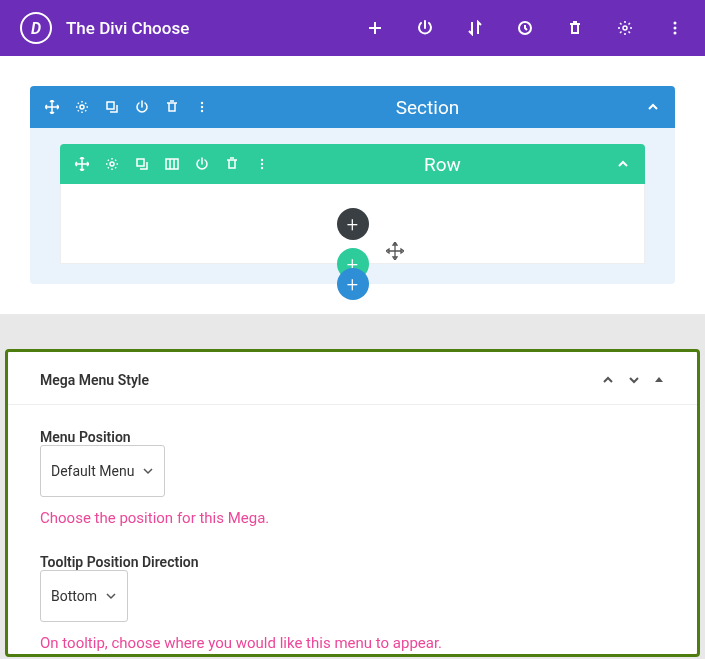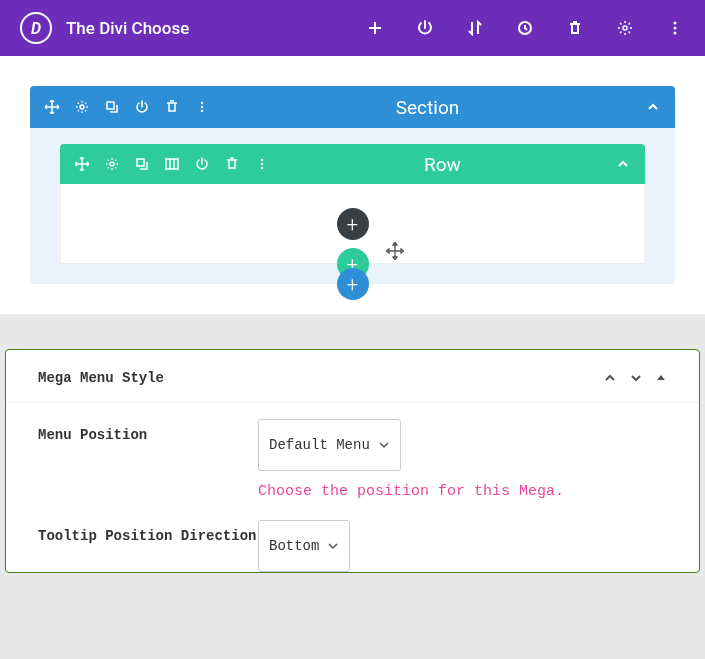--- a/index.html
+++ b/index.html
@@ -26,27 +26,27 @@
 .row-header { background: #2ecc9a; height: 40px; display: flex; align-items: center; padding: 0 14px; color: #fff; border-radius: 4px 4px 0 0; }
 .row-body { height: 80px; position: relative; background: #fff; border: 1px solid #eee; border-top: none; }
 
 .add-circle { width: 32px; height: 32px; border-radius: 50%; display: flex; align-items: center; justify-content: center; color: #fff; font-size: 20px; font-weight: 300; cursor: pointer; position: absolute; left: 50%; transform: translateX(-50%); }
 .add-dark { background: #3a3f44; top: 24px; }
 .add-green { background: #2ecc9a; bottom: -16px; }
 .add-blue { background: #2e8fd6; bottom: -16px; }
 
 .move-cursor { position: absolute; left: 386px; top: 242px; width: 18px; height: 18px; }
 
-.settings-panel { background: #fff; margin: 0 5px; border: 1px solid #4d7c0f; border-radius: 4px; padding: 0; font-family: Liberation Mono, monospace; }
+.settings-panel { background: #fff; margin: 0 5px; border: 3px solid #4d7c0f; border-radius: 4px; padding: 0; }
 .settings-header { display: flex; align-items: center; padding: 20px 32px 16px; border-bottom: 1px solid #eee; }
 .settings-title { font-size: 14px; font-weight: 600; color: #333; flex: 1; }
 .settings-nav { display: flex; gap: 12px; align-items: center; }
 .nav-icon { cursor: pointer; color: #666; }
 
-.setting-row { display: flex; padding: 16px 32px 0; }
+.setting-row { display: flex; padding: 16px 32px 0; flex-direction: column; }
 .setting-label { width: 220px; font-size: 14px; font-weight: 600; color: #333; padding-top: 8px; }
 .setting-control { flex: 1; }
 .select-wrap { display: inline-flex; align-items: center; border: 1px solid #ccc; border-radius: 3px; padding: 17px 10px; background: #fff; cursor: pointer; gap: 8px; }
 .select-value { font-size: 14px; color: #333; }
 .select-chevron { color: #666; }
 .setting-help { font-size: 15px; color: #ec4899; margin-top: 10px; line-height: 1.5; }
 
 svg { display: block; }
 </style>
 </head>
@@ -254,15 +254,16 @@
     <div class="setting-label">Tooltip Position Direction</div>
     <div class="setting-control">
       <div class="select-wrap">
         <span class="select-value">Bottom</span>
         <span class="select-chevron">
             <svg width="12" height="12" viewBox="0 0 12 12">
               <path d="M2 4l4 4 4-4" stroke="#555" stroke-width="1.5" fill="none"></path>
             </svg>
           </span>
       </div>
+      <div class="setting-help">On tooltip, choose where you would like this menu to appear.</div>
     </div>
   </div>
 </div>
 
 </body></html>

